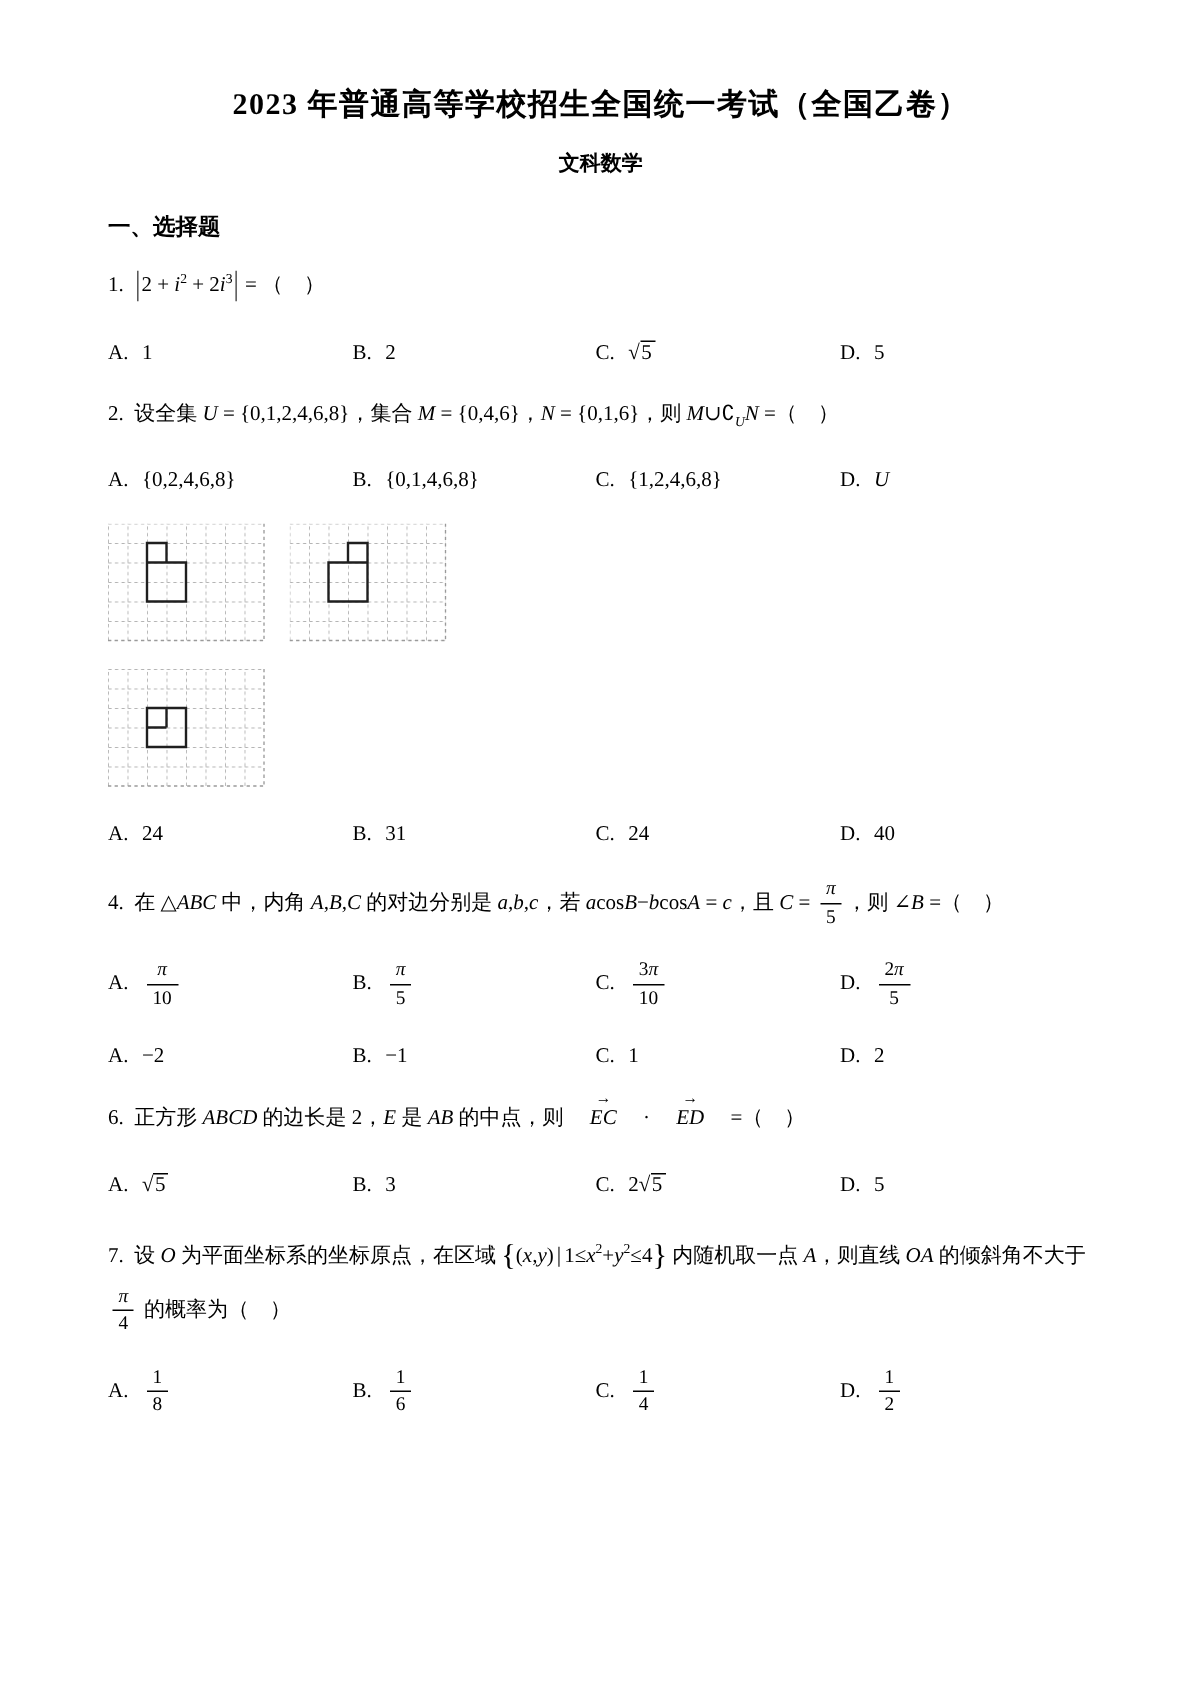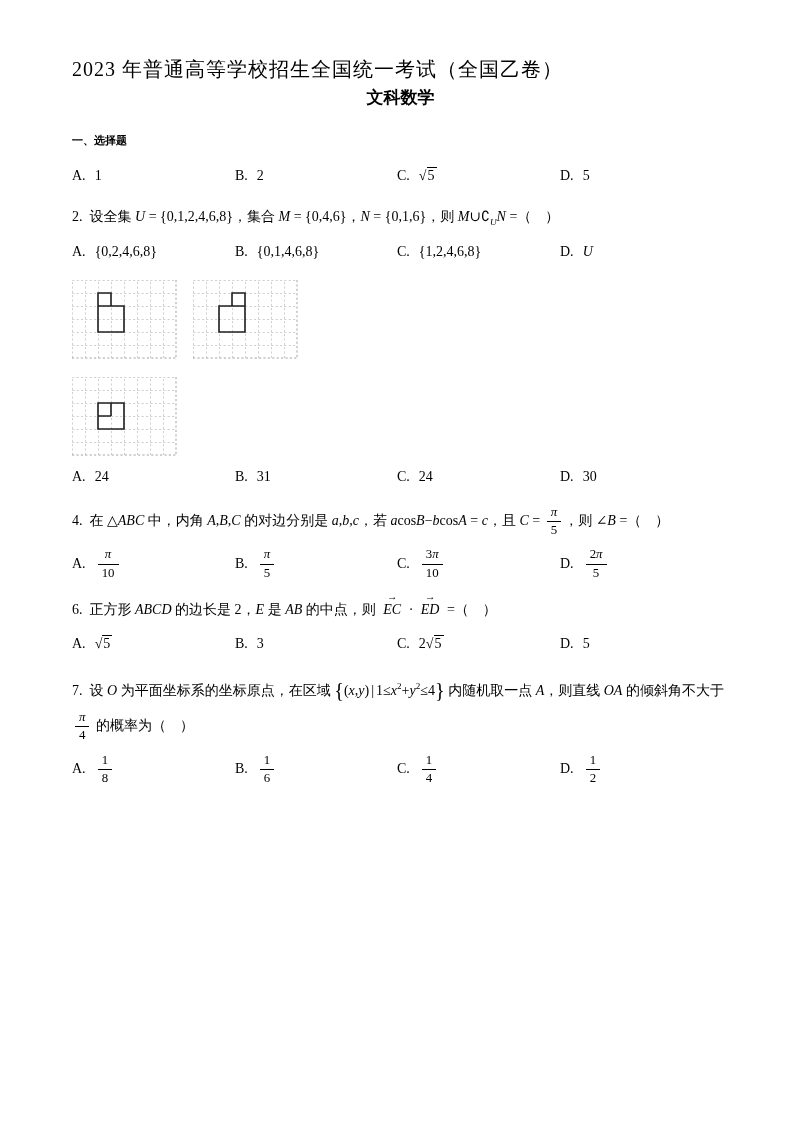--- a/index.html
+++ b/index.html
@@ -4,33 +4,33 @@
 <style>
   html, body { margin: 0; padding: 0; }
   body {
     width: 793px; height: 1122px;
     background: #ffffff; color: #000;
     font-family: "Liberation Serif", "DejaVu Serif", serif;
     overflow: hidden;
   }
   .page { padding: 56px 64px 0 72px; }
 
-  .title   { text-align: left; font-size: 20px; font-weight: 400; letter-spacing: 1px; }
-  .subject { text-align: center; font-size: 17px; font-weight: 700; margin-top: 3px; }
-  .section-heading { font-size: 11px; font-weight: 700; margin-top: 24px; }
+  .title   { text-align: center; font-size: 20px; font-weight: 700; letter-spacing: 1px; }
+  .subject { text-align: center; font-size: 14px; font-weight: 700; margin-top: 17px; }
+  .section-heading { font-size: 15px; font-weight: 700; margin-top: 24px; }
 
   .question { margin-top: 16px; }
   .stem { font-size: 14px; line-height: 1.85; margin: 0; }
   .qnum { margin-right: 7px; }
 
   .options {
     display: grid;
     grid-template-columns: 163px 162px 163px auto;
     align-items: center;
-    margin-top: 9px;
+    margin-top: 20px;
     font-size: 14px;
     min-height: 24px;
   }
   .option { white-space: nowrap; }
   .option .olabel { margin-right: 9px; }
 
   sup { font-size: 0.65em; }
   sub { font-size: 0.65em; }
 
   .tallbar { display: inline-block; transform: scaleY(1.6); margin: 0 1px; }
@@ -38,39 +38,40 @@
   .mid { margin: 0 2px; font-size: 1.05em; }
 
   .frac { display: inline-block; vertical-align: middle; text-align: center;
           line-height: 1.2; font-size: 0.92em; margin: 0 3px; }
   .frac .num { display: block; padding: 0 4px 1px; }
   .frac .den { display: block; border-top: 1px solid #000; padding: 1px 4px 0; }
 
   .sqrt { white-space: nowrap; }
   .sqrt .rad { border-top: 1px solid #000; padding: 0 2px 0 1px; }
 
-  .vec { position: relative; display: inline-block; font-style: italic; margin: 0 4px; }
+  .vec { position: relative; display: inline-block; font-style: italic; margin: 0 14px; }
   .vec::before { content: "→"; position: absolute; top: -0.95em; left: 50%;
                  transform: translateX(-50%); font-size: 0.75em; font-style: normal; }
 
   .figures { margin-top: 6px; }
   .fig-row { display: flex; gap: 16px; align-items: flex-start; }
   .fig-bottom { margin-top: 18px; }
   svg.view { display: block; }
 </style>
 </head>
 <body>
 
 <div class="page">
 
   <div class="title">2023 年普通高等学校招生全国统一考试（全国乙卷）</div>
   <div class="subject">文科数学</div>
   <div class="section-heading">一、选择题</div>
 
   <div class="question">
+    <p class="stem"><span class="qnum">1.</span><span><span class="tallbar">|</span>2 + <i>i</i><sup>2</sup> + 2<i>i</i><sup>3</sup><span class="tallbar">|</span> = （　）</span></p>
     <div class="options">
       <div class="option"><span class="olabel">A.</span><span>1</span></div>
       <div class="option"><span class="olabel">B.</span><span>2</span></div>
       <div class="option"><span class="olabel">C.</span><span><span class="sqrt">√<span class="rad">5</span></span></span></div>
       <div class="option"><span class="olabel">D.</span><span>5</span></div>
     </div>
   </div>
 
   <div class="question">
     <p class="stem"><span class="qnum">2.</span><span>设全集 <i>U</i> = {0,1,2,4,6,8}，集合 <i>M</i> = {0,4,6}，<i>N</i> = {0,1,6}，则 <i>M</i>∪∁<sub><i>U</i></sub><i>N</i> =（　）</span></p>
@@ -116,35 +117,41 @@
         <rect x="0" y="0" width="104" height="78" fill="url(#gp3)"></rect>
         <path d="M104 0 V78 M0 78 H104" fill="none" stroke="#9a9a9a" stroke-width="0.9" stroke-dasharray="2.2 2.2"></path>
         <path d="M26 26 H52 V52 H26 Z M39 26 V39 M26 39 H39" fill="none" stroke="#1f1f1f" stroke-width="1.6"></path>
       </svg>
     </div>
 
     <div class="options" style="">
       <div class="option"><span class="olabel">A.</span><span>24</span></div>
       <div class="option"><span class="olabel">B.</span><span>31</span></div>
       <div class="option"><span class="olabel">C.</span><span>24</span></div>
-      <div class="option"><span class="olabel">D.</span><span>30</span></div>
+      <div class="option"><span class="olabel">D.</span><span>40</span></div>
     </div>
   </div>
 
   <div class="question">
     <p class="stem"><span class="qnum">4.</span><span>在 △<i>ABC</i> 中，内角 <i>A</i>,<i>B</i>,<i>C</i> 的对边分别是 <i>a</i>,<i>b</i>,<i>c</i>，若 <i>a</i>cos<i>B</i>−<i>b</i>cos<i>A</i> = <i>c</i>，且 <i>C</i> = <span class="frac"><span class="num"><i>π</i></span><span class="den">5</span></span>，则 ∠<i>B</i> =（　）</span></p>
     <div class="options">
       <div class="option"><span class="olabel">A.</span><span><span class="frac"><span class="num"><i>π</i></span><span class="den">10</span></span></span></div>
       <div class="option"><span class="olabel">B.</span><span><span class="frac"><span class="num"><i>π</i></span><span class="den">5</span></span></span></div>
       <div class="option"><span class="olabel">C.</span><span><span class="frac"><span class="num">3<i>π</i></span><span class="den">10</span></span></span></div>
       <div class="option"><span class="olabel">D.</span><span><span class="frac"><span class="num">2<i>π</i></span><span class="den">5</span></span></span></div>
     </div>
   </div>
 
   <div class="question">
+    <div class="options">
+      <div class="option"><span class="olabel">A.</span><span>−2</span></div>
+      <div class="option"><span class="olabel">B.</span><span>−1</span></div>
+      <div class="option"><span class="olabel">C.</span><span>1</span></div>
+      <div class="option"><span class="olabel">D.</span><span>2</span></div>
+    </div>
   </div>
 
   <div class="question">
     <p class="stem"><span class="qnum">6.</span><span>正方形 <i>ABCD</i> 的边长是 2，<i>E</i> 是 <i>AB</i> 的中点，则 <span class="vec">EC</span> · <span class="vec">ED</span> =（　）</span></p>
     <div class="options">
       <div class="option"><span class="olabel">A.</span><span><span class="sqrt">√<span class="rad">5</span></span></span></div>
       <div class="option"><span class="olabel">B.</span><span>3</span></div>
       <div class="option"><span class="olabel">C.</span><span>2<span class="sqrt">√<span class="rad">5</span></span></span></div>
       <div class="option"><span class="olabel">D.</span><span>5</span></div>
     </div>

